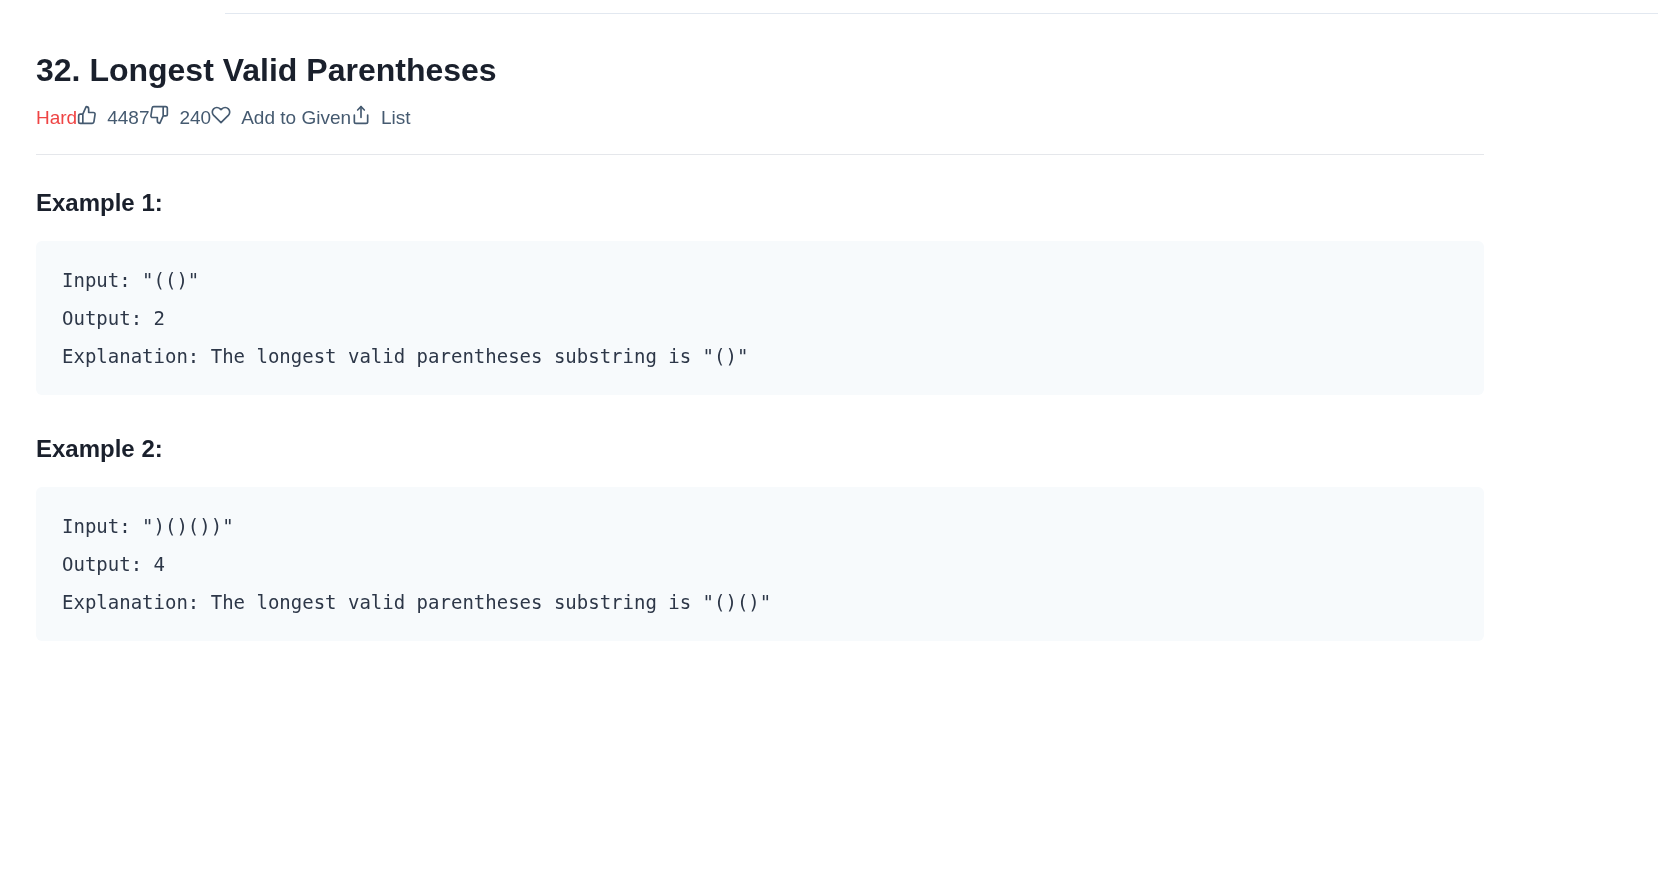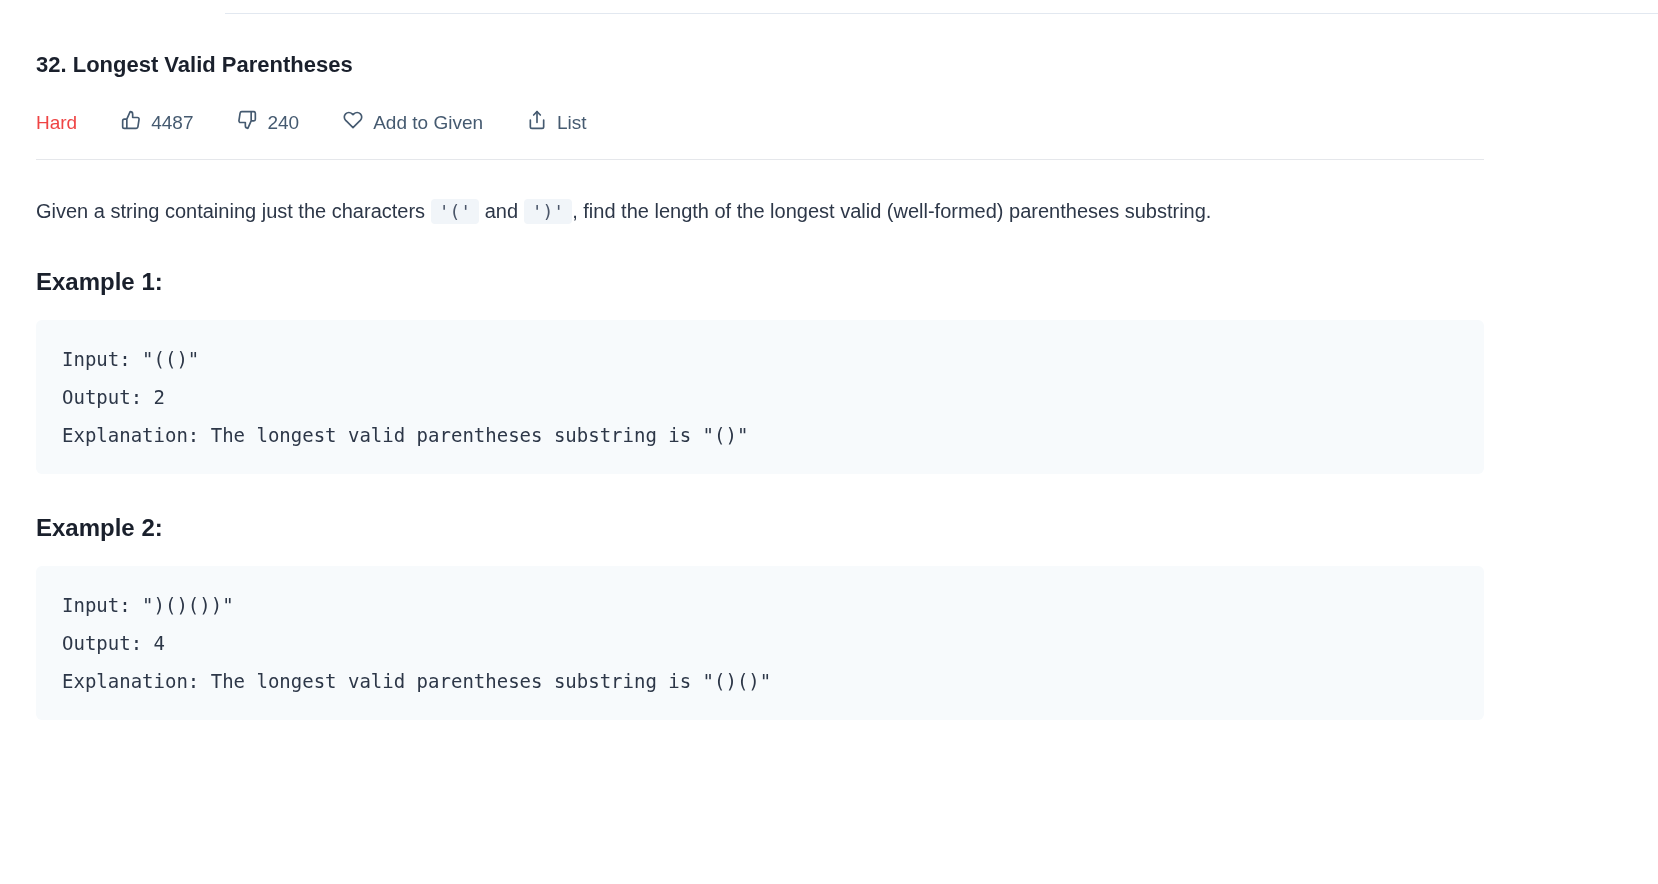--- a/index.html
+++ b/index.html
@@ -1,20 +1,20 @@
 <!DOCTYPE html>
 <html><head>
 <meta charset="utf-8">
 <style>
 * { margin: 0; padding: 0; box-sizing: border-box; }
 body { font-family: -apple-system, BlinkMacSystemFont, "Segoe UI", Helvetica, Arial, sans-serif; background: #fff; color: #1a202c; }
 .top-border { border-bottom: 1px solid #e2e8f0; height: 14px; margin-left: 225px; }
 .container { padding: 38px 36px 0 36px; max-width: 1520px; }
-.title { font-size: 22px; font-weight: 600; color: #1a202c; margin-bottom: 32px; }
-.meta-row { display: flex; align-items: center; gap: 44px; padding-bottom: 24px; border-bottom: 1px solid #e5e7eb; margin-bottom: 34px; }
+.title { font-size: 32px; font-weight: 600; color: #1a202c; margin-bottom: 16px; }
+.meta-row { display: flex; align-items: center; padding-bottom: 24px; border-bottom: 1px solid #e5e7eb; margin-bottom: 34px; }
 .difficulty { color: #ef4444; font-size: 19px; font-weight: 500; }
 .meta-item { display: inline-flex; align-items: center; gap: 10px; color: #455a70; font-size: 19px; cursor: pointer; }
 .meta-item svg { width: 20px; height: 20px; }
 .description { font-size: 20px; line-height: 1.7; color: #2d3748; margin-bottom: 40px; }
 .inline-code { background: #f1f5f9; border-radius: 4px; padding: 2px 8px; font-family: "Menlo", "Consolas", monospace; font-size: 18px; color: #4a5568; }
 .example-label { font-size: 24px; font-weight: 600; color: #1a202c; margin-bottom: 24px; }
 .code-block { background: #f7fafc; border-radius: 6px; padding: 20px 26px; font-family: "Menlo", "Consolas", monospace; font-size: 19px; line-height: 2.0; color: #2d3748; margin-bottom: 40px; white-space: pre; }
 .code-block .kw { font-weight: 400; }
 </style>
 </head>
@@ -61,23 +61,20 @@
         <svg viewBox="0 0 24 24" fill="none" stroke="#455a70" stroke-width="2" stroke-linecap="round" stroke-linejoin="round">
             <path d="M4 12v8a2 2 0 0 0 2 2h12a2 2 0 0 0 2-2v-8"></path>
             <polyline points="16 6 12 2 8 6"></polyline>
             <line x1="12" y1="2" x2="12" y2="15"></line>
           </svg>
       </span>
       <span>List</span>
     </span>
   </div>
 
-  <p class="description">
-    <span>Given a string containing just the characters </span><code class="inline-code">'('</code><span> and </span><code class="inline-code">')'</code><span>, find the length of the longest valid (well-formed) parentheses substring.</span>
-  </p>
 
   <div class="example-label">Example 1:</div>
   <div class="code-block"><span class="kw">Input:</span><span> "(()"</span>
 <span class="kw">Output:</span><span> 2</span>
 <span class="kw">Explanation:</span><span> The longest valid parentheses substring is "()"</span></div>
 
   <div class="example-label">Example 2:</div>
   <div class="code-block"><span class="kw">Input:</span><span> ")()())"</span>
 <span class="kw">Output:</span><span> 4</span>
 <span class="kw">Explanation:</span><span> The longest valid parentheses substring is "()()"</span></div>

